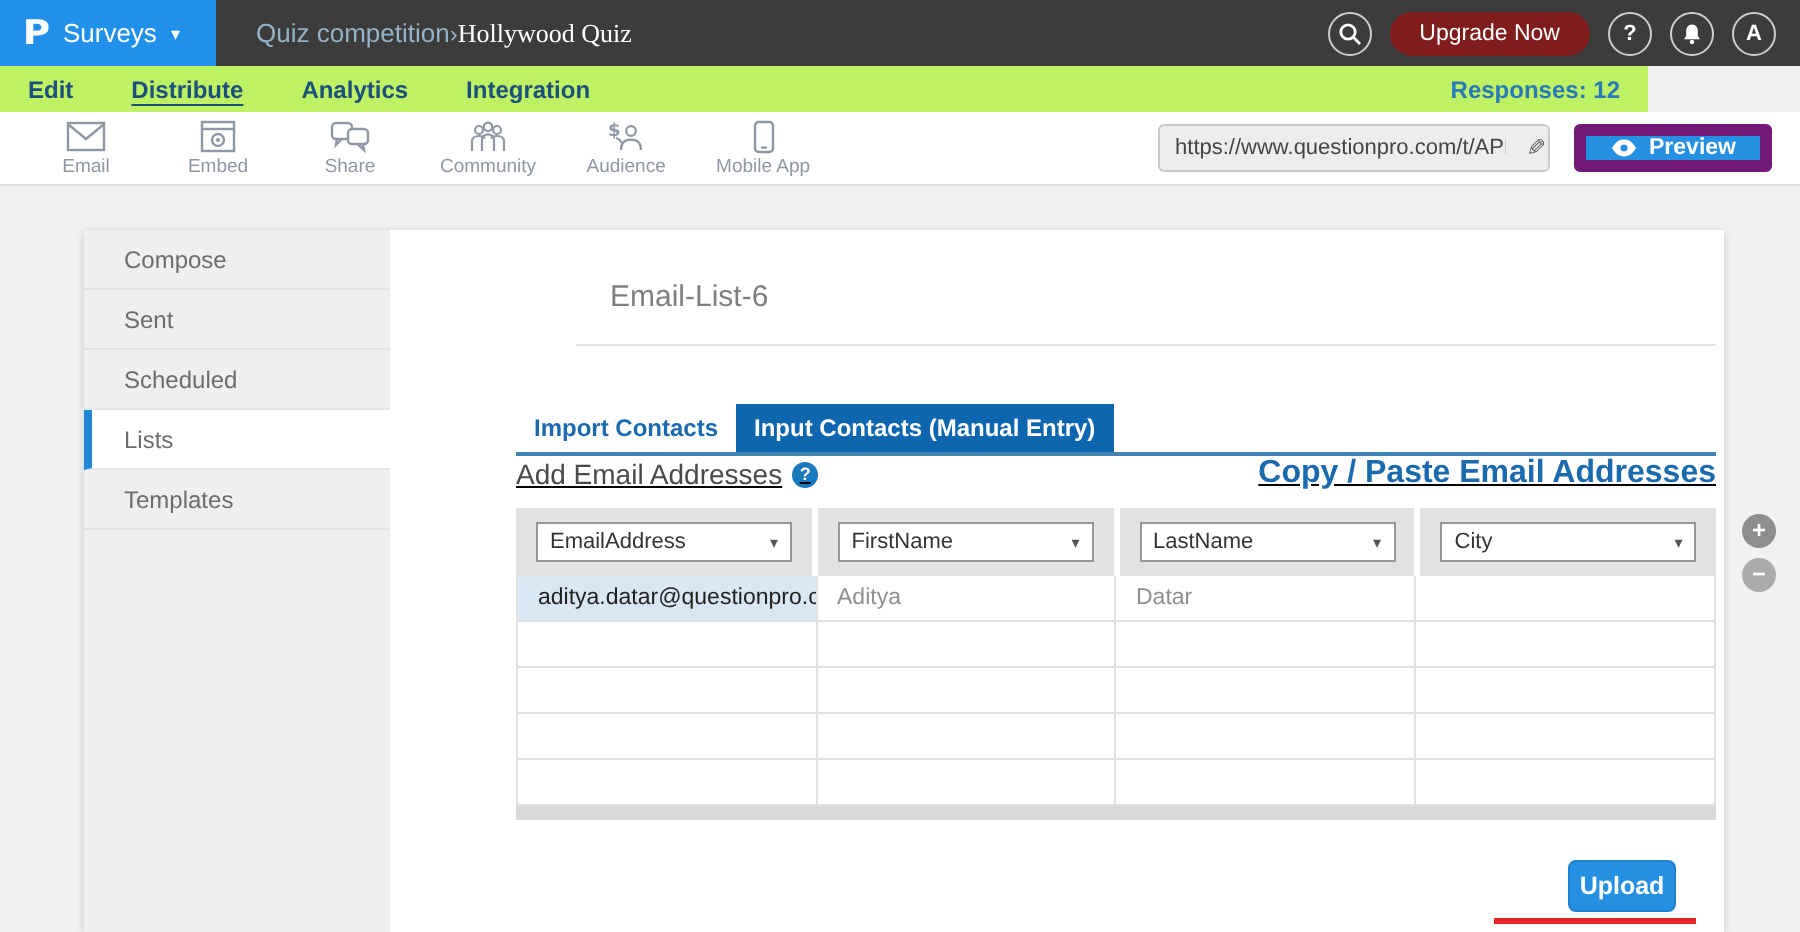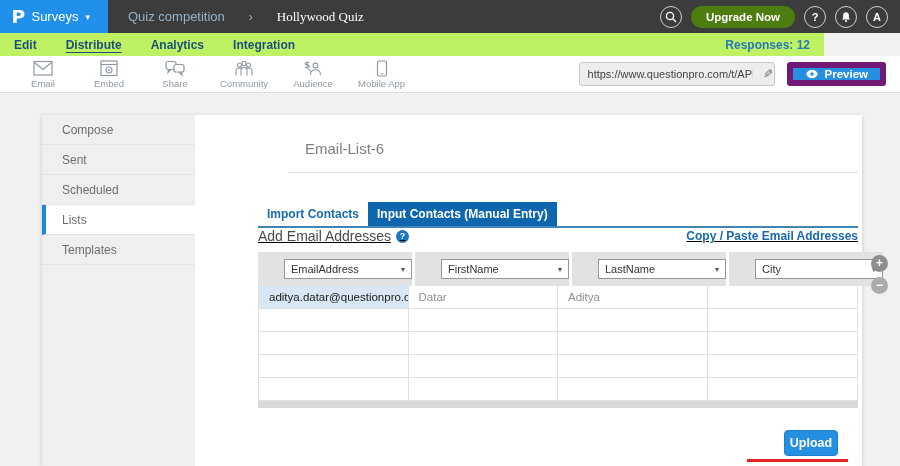--- a/index.html
+++ b/index.html
@@ -5,27 +5,27 @@
   * { margin:0; padding:0; box-sizing:border-box; }
   html,body { width:900px; height:466px; }
   body { font-family:"Liberation Sans","DejaVu Sans",sans-serif; background:#f1f1f1; position:relative; overflow:hidden; }
 
   
   .topbar { position:absolute; top:0; left:0; width:900px; height:33px; background:#3c3c3c; display:flex; align-items:center; }
   .logo-block { width:108px; height:33px; background:#2190ea; display:flex; align-items:center; gap:7px; padding-left:12px; color:#fff; flex:0 0 auto; }
   .logo-glyph { font-size:17px; font-weight:bold; font-family:"DejaVu Sans",sans-serif; transform:scaleX(1.1); }
   .logo-label { font-size:13px; }
   .logo-caret { font-size:9px; margin-top:1px; }
-  .breadcrumb { display:flex; align-items:center; gap:24px; margin-left:20px; font-size:13px; }
+  .breadcrumb { display:flex; align-items:center; gap:0; margin-left:20px; font-size:13px; }
   .crumb-parent { color:#95b3c6; }
   .crumb-sep { color:#95b3c6; font-size:12px; }
   .crumb-current { color:#ffffff;font-family:Liberation Serif, serif; }
   .topbar-right { margin-left:auto; display:flex; align-items:center; gap:9px; padding-right:12px; }
   .circle-btn { width:22px; height:22px; border:1px solid #cfcfcf; border-radius:50%; display:flex; align-items:center; justify-content:center; color:#fff; font-size:11px; font-weight:bold; background:transparent; }
-  .upgrade-btn { background:#4d7c0f; color:#fff; font-size:11.5px; font-weight:bold; border:none; border-radius:12px; height:22px; padding:0 15px; display:flex; align-items:center; }
+  .upgrade-btn { background:#7f1d1d; color:#fff; font-size:11.5px; font-weight:normal; border:none; border-radius:12px; height:22px; padding:0 15px; display:flex; align-items:center; }
 
   
   .nav-row { position:absolute; top:33px; left:0; width:824px; height:23px; background:#bef264; display:flex; align-items:center; padding:0 14px; }
   .nav-item { font-size:12px; font-weight:bold; color:#1d4f7c; margin-right:29px; text-decoration:none; }
   .nav-item.active { text-decoration:underline; text-underline-offset:3px; }
   .responses { margin-left:auto; font-size:12px; font-weight:bold; color:#2779b8; }
 
   
   .toolbar { position:absolute; top:56px; left:0; width:900px; height:37px; background:#fff; border-bottom:1px solid #ddd; display:flex; align-items:center; }
   .tool-items { display:flex; align-items:flex-start; padding-left:22px; gap:24px; }
@@ -49,25 +49,25 @@
   .page-title { margin-top:25px; margin-left:47px; font-size:15px; color:#7f7f7f; }
   .title-divider { margin-top:15px; margin-left:30px; border-bottom:1px solid #e2e2e2; }
 
   .tabs { margin-top:29px; border-bottom:2px solid #4285b5; display:flex; align-items:flex-end; }
   .tab { font-size:12px; font-weight:bold; color:#1a6aad; padding:5px 9px; cursor:pointer; }
   .tab.active { background:#0e67ae; color:#fff; }
 
   .addr-row { margin-top:0; display:flex; align-items:center;text-decoration:underline; }
   .addr-title { font-size:14px; color:#4a4a4a; }
   .help-circle { display:inline-flex; width:13px; height:13px; background:#1a78bd; color:#fff; border-radius:50%; font-size:9px; font-weight:bold; align-items:center; justify-content:center; margin-left:5px; vertical-align:1px; }
-  .copy-link { margin-left:auto; font-size:12px; font-weight:bold; color:#1a6aad; text-decoration:none; }
+  .copy-link { margin-left:auto; font-size:16px; font-weight:bold; color:#1a6aad; text-decoration:none; }
 
   .table-wrap { margin-top:8px; width:600px; position:relative; }
   .thead { display:flex; gap:3px; }
-  .th-cell { flex:1; background:#e2e2e2; height:34px; display:flex; align-items:center; padding-left:26px; }
+  .th-cell { flex:1; background:#e2e2e2; height:34px; display:flex; align-items:center; padding-left:10px; }
   .col-select { width:128px; height:20px; background:#fff; border:1px solid #979797; display:flex; align-items:center; font-size:11px; color:#333; padding:0 6px; cursor:pointer; }
   .col-select .sel-arrow { margin-left:auto; font-size:8px; color:#555; }
   .tgrid { border-left:1px solid #e0e0e0; border-right:1px solid #e0e0e0; }
   .trow { display:grid; grid-template-columns:repeat(4,1fr); }
   .tcell { height:23px; border-bottom:1px solid #e0e0e0; border-right:1px solid #e0e0e0; font-size:11.5px; color:#8f8f8f; display:flex; align-items:center; padding-left:10px; overflow:hidden; white-space:nowrap; }
   .tcell:last-child { border-right:none; }
   .tcell.hl { background:#d9e6f4; color:#222; }
   .hscroll { height:7px; background:#d9d9d9; width:600px; }
   .rowbtns { position:absolute; left:613px; top:3px; display:flex; flex-direction:column; gap:5px; }
   .round-btn { width:17px; height:17px; border-radius:50%; border:none; color:#fff; font-size:12px; font-weight:bold; line-height:15px; text-align:center; padding:0; cursor:pointer; }
@@ -250,22 +250,22 @@
           <span class="col-select">
             <span>City</span>
             <span class="sel-arrow">▾</span>
           </span>
         </div>
       </div>
 
       <div class="tgrid">
         <div class="trow">
           <div class="tcell hl">aditya.datar@questionpro.com</div>
+          <div class="tcell">Aditya</div>
           <div class="tcell">Datar</div>
-          <div class="tcell">Aditya</div>
           <div class="tcell"></div>
         </div>
         <div class="trow">
           <div class="tcell"></div>
           <div class="tcell"></div>
           <div class="tcell"></div>
           <div class="tcell"></div>
         </div>
         <div class="trow">
           <div class="tcell"></div>

